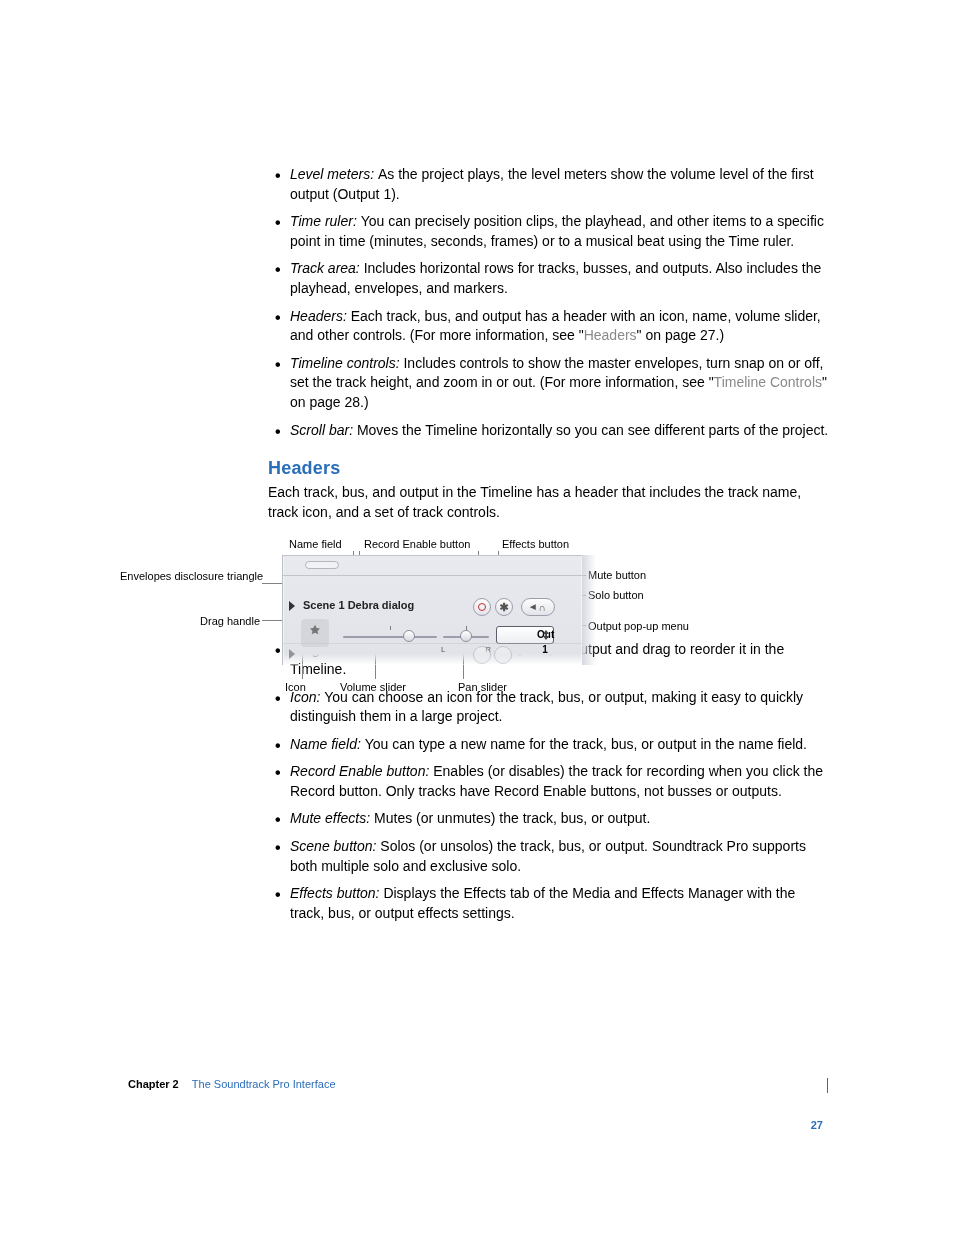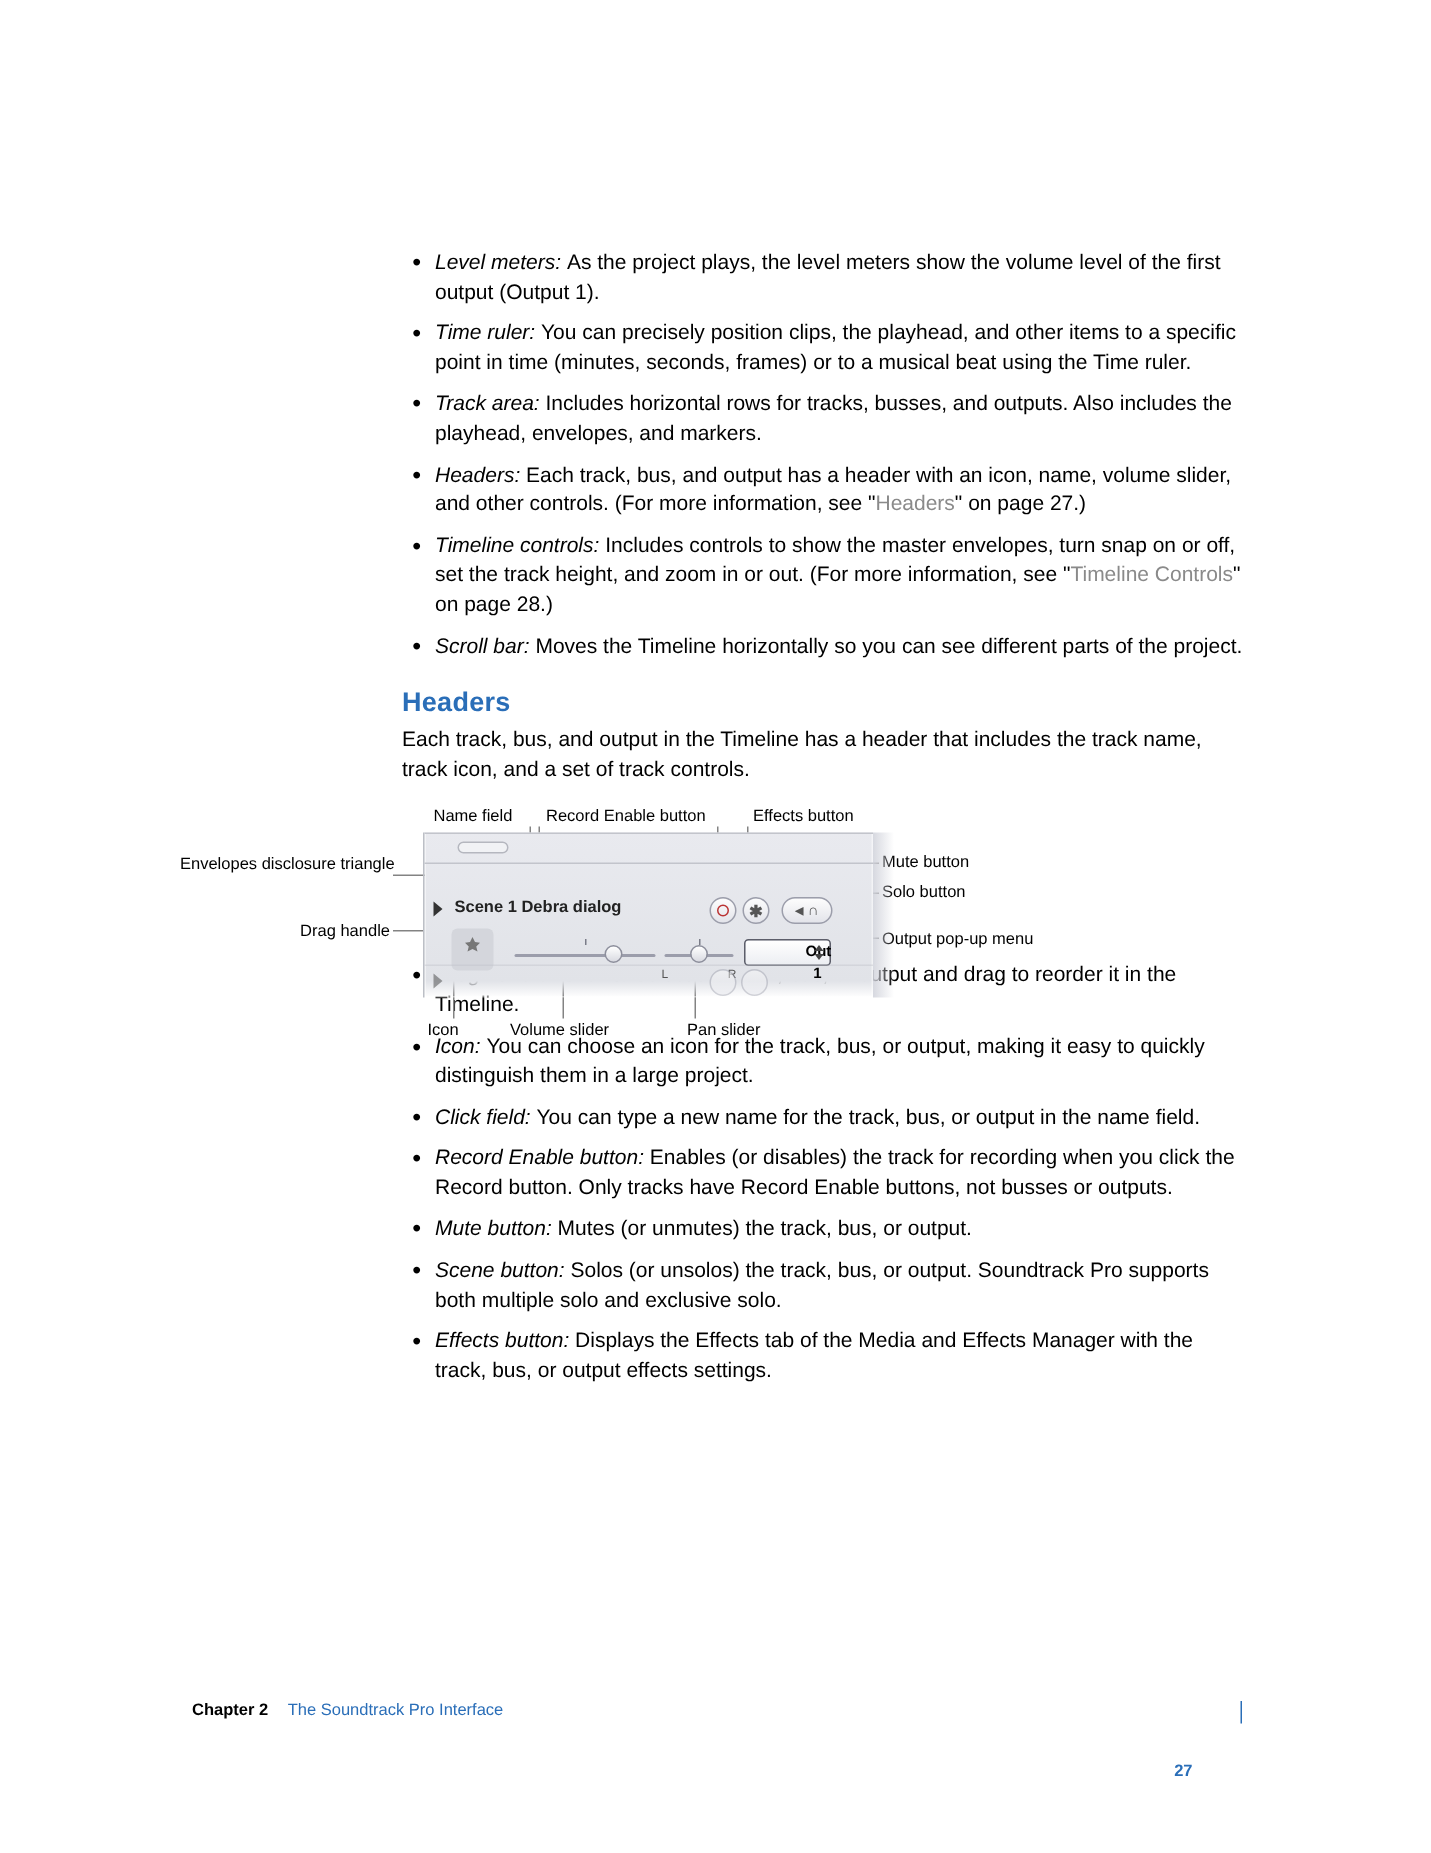--- a/index.html
+++ b/index.html
@@ -162,25 +162,25 @@
 
   
   .line { position: absolute; background: #838383; }
   .hline { height: 1px; }
   .vline { width: 1px; }
 
   
   .footer {
     position: absolute;
     left: 128px;
-    top: 1134px;
+    top: 1078px;
     width: 700px;
     font-size: 11px;
     border-right: 1px solid #2a6eb8;
-    padding-right: 32px;
+    padding-right: 4px;
     height: 15px;
   }
   .footer .chap { font-weight: bold; }
   .footer .title { color: #2a6eb8; margin-left: 10px; }
   .footer .pnum { float: right; color: #2a6eb8; font-weight: bold; margin-top: 41px; }
 
   .after-diagram { margin-top: 118px; }
 </style>
 </head>
 <body>
@@ -196,23 +196,23 @@
       <li><span class="term">Scroll bar:  </span>Moves the Timeline horizontally so you can see different parts of the project.</li>
     </ul>
 
   <h3 class="heading">Headers</h3>
   <p class="intro">Each track, bus, and output in the Timeline has a header that includes the track name, track icon, and a set of track controls.</p>
 
   <div class="after-diagram">
     <ul class="def" id="bot-list">
         <li><span class="term">Drag handle:  </span>Click to select the track, bus, or output and drag to reorder it in the Timeline.</li>
         <li><span class="term">Icon:  </span>You can choose an icon for the track, bus, or output, making it easy to quickly distinguish them in a large project.</li>
-        <li><span class="term">Click field:  </span>You can type a new name for the track, bus, or output in the name field.</li>
+        <li><span class="term">Name field:  </span>You can type a new name for the track, bus, or output in the name field.</li>
         <li><span class="term">Record Enable button:  </span>Enables (or disables) the track for recording when you click the Record button. Only tracks have Record Enable buttons, not busses or outputs.</li>
-        <li><span class="term">Mute button:  </span>Mutes (or unmutes) the track, bus, or output.</li>
+        <li><span class="term">Mute effects:  </span>Mutes (or unmutes) the track, bus, or output.</li>
         <li><span class="term">Scene button:  </span>Solos (or unsolos) the track, bus, or output. Soundtrack Pro supports both multiple solo and exclusive solo.</li>
         <li><span class="term">Effects button:  </span>Displays the Effects tab of the Media and Effects Manager with the track, bus, or output effects settings.</li>
       </ul>
   </div>
 </div>
 
 <div class="diagram">
 
   <div class="lbl" style="left:159px; top:3px;">Name field</div>
   <div class="lbl" style="left:234px; top:3px;">Record Enable button</div>

